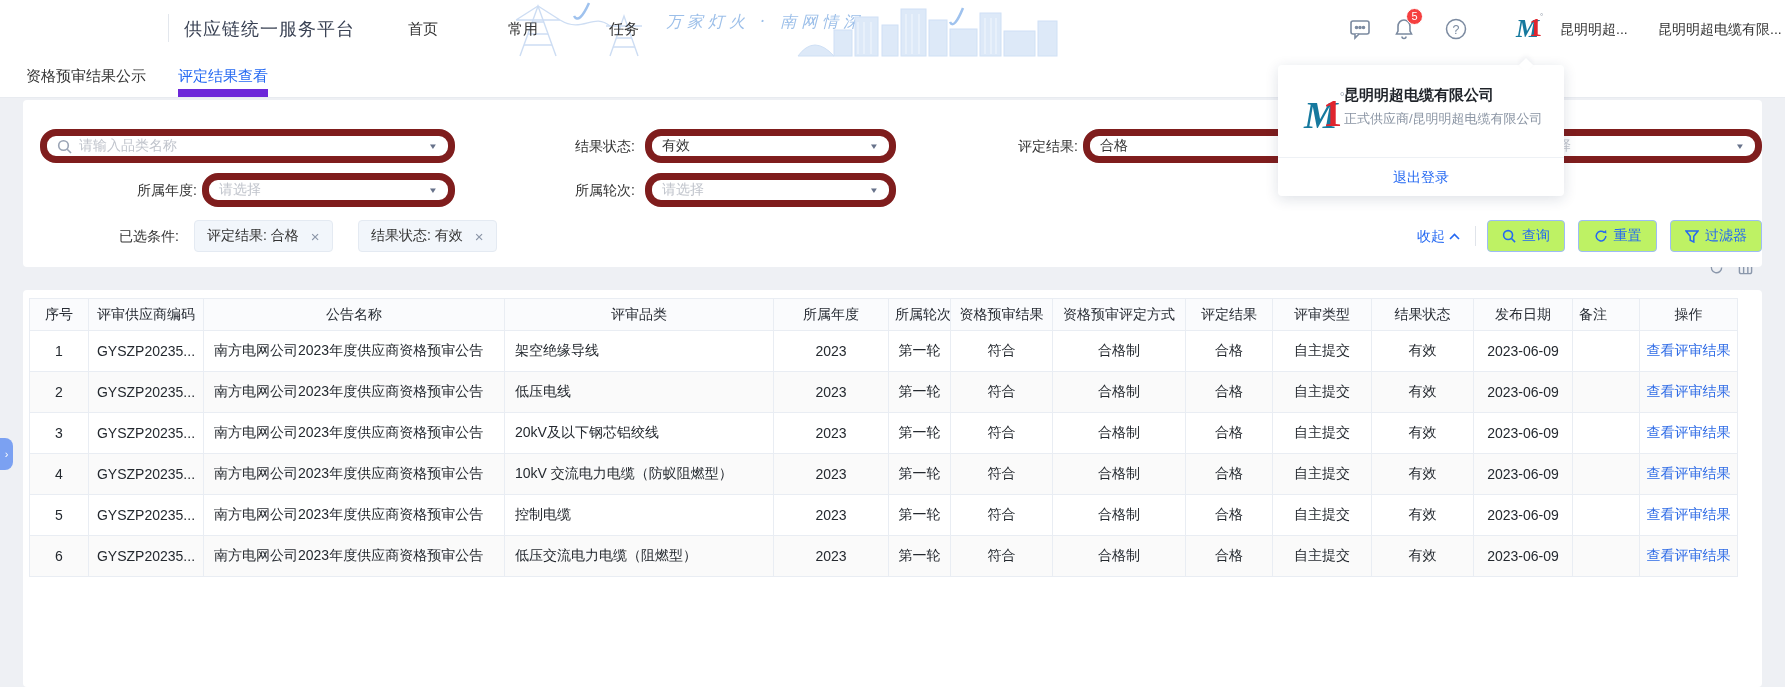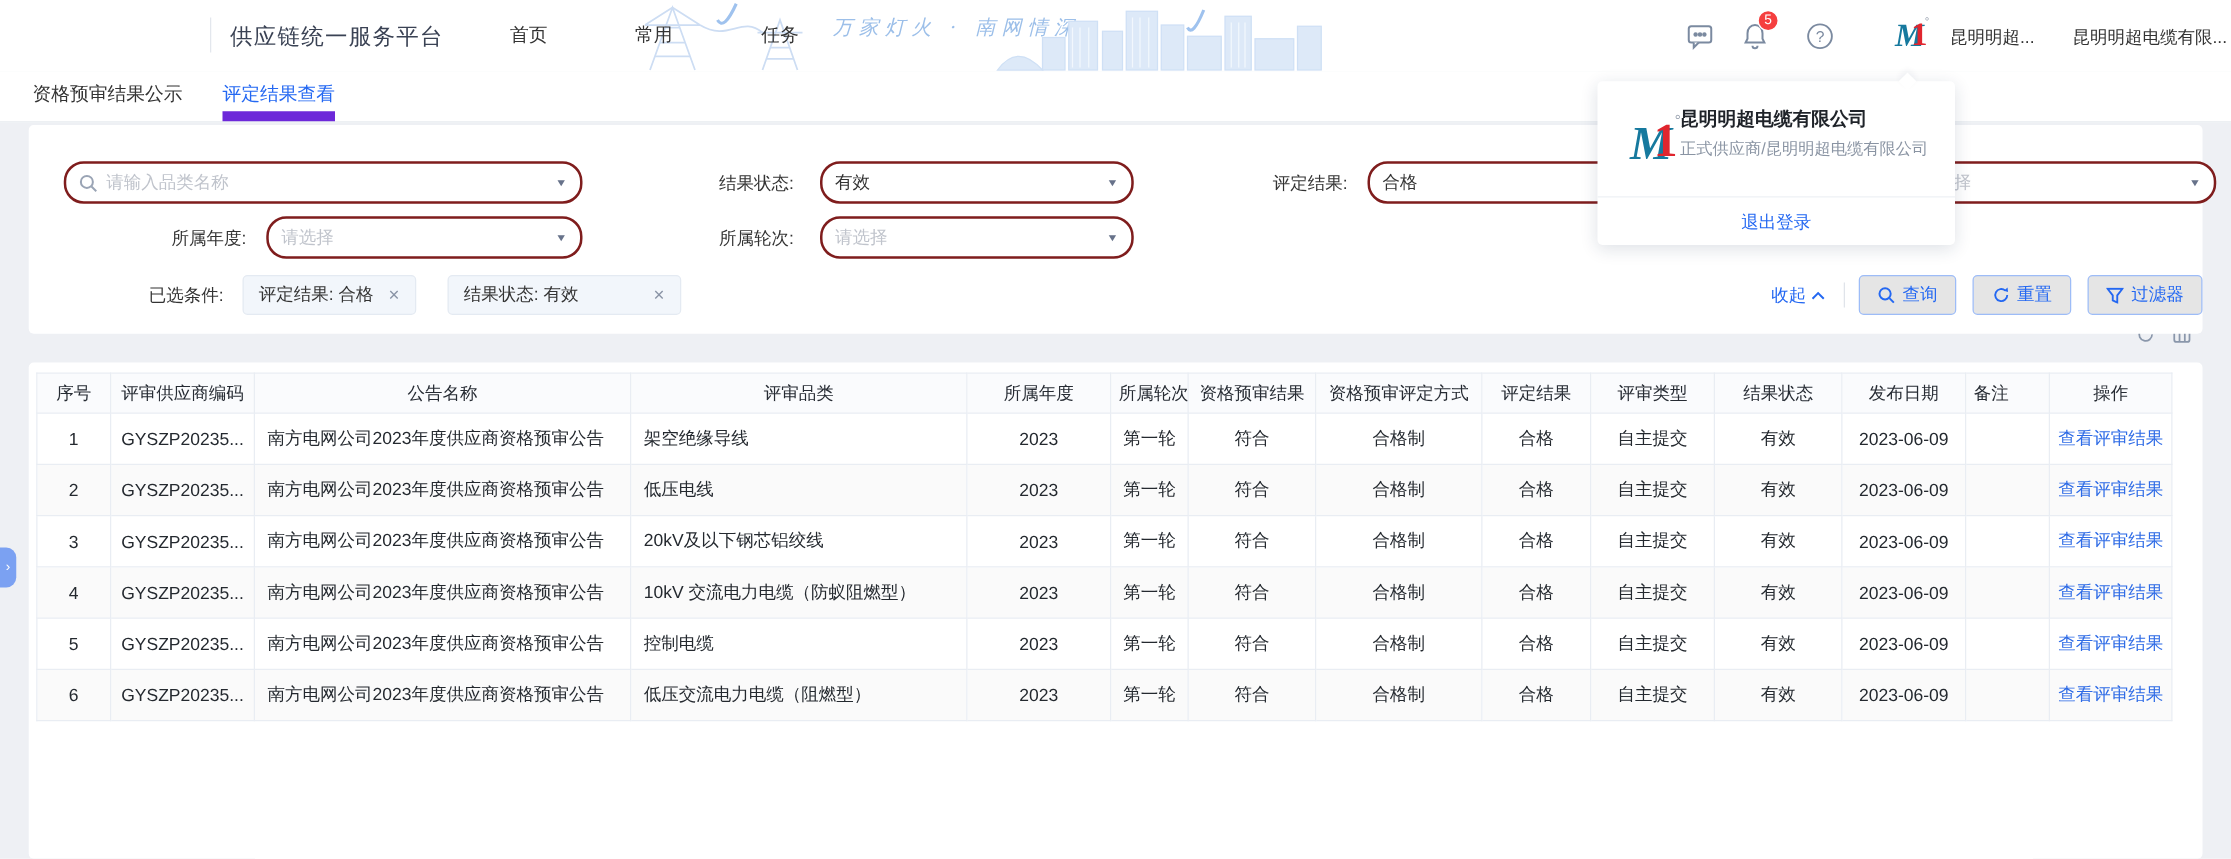--- a/index.html
+++ b/index.html
@@ -26,31 +26,31 @@
   .hdr-name { position:absolute; top:21px; font-size:14px; color:#333; white-space:nowrap; cursor:pointer;text-align:right; }
 
   
   .tabbar { position:absolute; left:0; top:57px; width:1785px; height:41px; background:#fff; border-bottom:1px solid #e8ebf0; z-index:4; }
   .tab { position:absolute; top:0; height:40px; line-height:38px; font-size:15px; color:#333; cursor:pointer; }
   .tab.active { color:#2468f2; border-bottom:8px solid #6d28d9; }
 
   
   .filter-card { position:absolute; left:23px; top:100px; width:1739px; height:167px; background:#fff; border-radius:4px; z-index:3; }
   .f-label { position:absolute; height:34px; line-height:34px; color:#333; font-size:14px; text-align:right; }
-  .f-input { position:absolute; height:34px; background:#fff; border:2px solid #7f1d1d; border-radius:16px; display:flex; align-items:center; padding:0 10px; cursor:pointer;margin-left:11px; }
+  .f-input { position:absolute; height:34px; background:#fff; border:7px solid #7f1d1d; border-radius:16px; display:flex; align-items:center; padding:0 10px; cursor:pointer; }
   .f-input .ph { color:#c0c4cc; }
   .f-input .val { color:#333; }
   .f-input .caret { margin-left:auto; color:#67728a; font-size:10px; transform:scaleY(.8); }
   .mag { width:15px; height:15px; margin-right:7px; flex:none; color:#9aa4b5; }
   .sel-row { top:29px; }
   .chip { position:absolute; top:120px; height:32px; background:#f2f6fb; border:1px solid #e4eaf2; border-radius:4px; display:flex; align-items:center; padding:0 12px; font-size:14px; color:#333; }
   .chip .x { margin-left:12px; color:#8a94a6; font-size:15px; cursor:pointer; line-height:1; }
   .collapse-link { position:absolute; left:1394px; top:120px; height:32px; line-height:32px; color:#2468f2; cursor:pointer; display:flex; align-items:center; gap:4px; }
   .v-div { position:absolute; left:1452px; top:126px; width:1px; height:20px; background:#e0e4ea; }
-  .f-btn { position:absolute; top:120px; height:32px; background:#e5e5e5; border:1px solid #9dbcf7; border-radius:4px; color:#2468f2; font-size:14px; display:flex; align-items:center; justify-content:center; gap:6px; cursor:pointer; }
+  .f-btn { position:absolute; top:120px; height:32px; background:#bef264; border:1px solid #9dbcf7; border-radius:4px; color:#2468f2; font-size:14px; display:flex; align-items:center; justify-content:center; gap:6px; cursor:pointer; }
 
   
   .mini-ico { position:absolute; color:#8a97ab; z-index:2; }
 
   
   .left-toggle { position:absolute; left:0; top:438px; width:13px; height:32px; background:#7ba1f2; border-radius:0 8px 8px 0; z-index:6; color:#fff; font-size:11px; line-height:32px; text-align:center; cursor:pointer; }
 
   
   .table-card { position:absolute; left:23px; top:290px; width:1739px; height:397px; background:#fff; border-radius:4px; z-index:3; }
   table { border-collapse:collapse; table-layout:fixed; margin:8px 0 0 6px; width:1708px; font-size:14px; }
@@ -174,21 +174,21 @@
     <div class="f-input" style="left:622px; width:251px; top:73px;">
       <span class="ph">请选择</span>
       <span class="caret">▼</span>
     </div>
 
     <div class="f-label" style="left:96px; top:120px; height:32px; line-height:32px; text-align:left;">已选条件:</div>
     <div class="chip" style="left:171px;text-align:center;">
       <span>评定结果: 合格</span>
       <span class="x">×</span>
     </div>
-    <div class="chip" style="left:335px;gap:48px;">
+    <div class="chip" style="left:335px;">
       <span>结果状态: 有效</span>
       <span class="x">×</span>
     </div>
     <div class="collapse-link">
       <span>收起</span>
       <svg width="11" height="7" viewBox="0 0 11 7">
           <polyline points="1,6 5.5,1.5 10,6" fill="none" stroke="#2468f2" stroke-width="1.6"></polyline>
         </svg>
     </div>
     <div class="v-div"></div>

